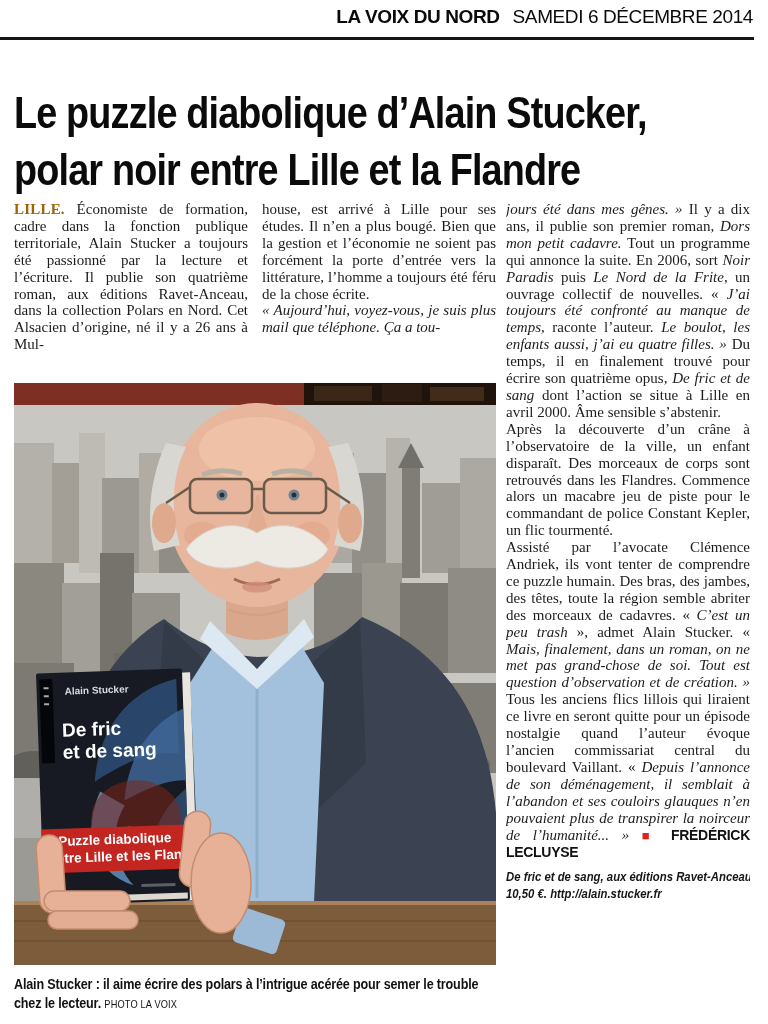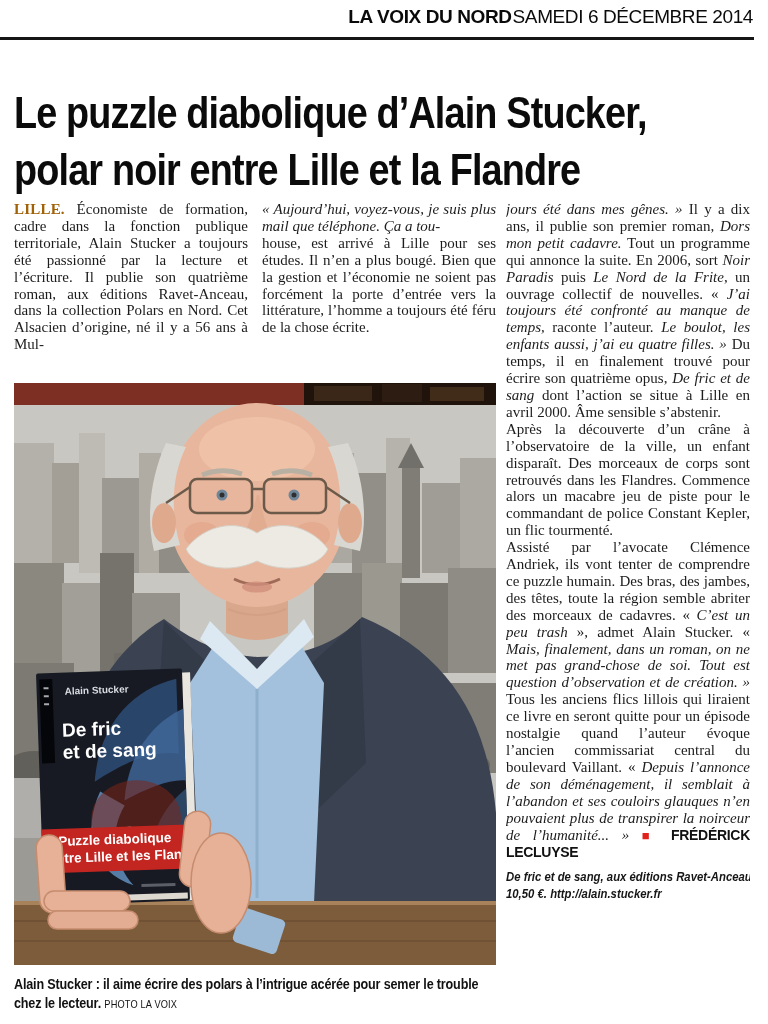--- a/index.html
+++ b/index.html
@@ -5,21 +5,21 @@
   html,body{margin:0;padding:0;}
   body{background:#777;}
   .page{
     position:relative;width:768px;height:1024px;margin:0 auto;
     background:#ffffff;overflow:hidden;
     font-family:"Liberation Serif", serif;color:#1c1c1c;
   }
   
   .masthead{position:absolute;top:6px;right:15px;text-align:right;white-space:nowrap;
     font-family:"Liberation Sans", sans-serif;font-size:19px;color:#0a0a0a;letter-spacing:-0.4px;}
-  .masthead .brand{font-weight:700;margin-right:1px;}
+  .masthead .brand{font-weight:700;margin-right:13px;}
   .masthead .mdate{font-weight:400;text-align:center;}
   .rule{position:absolute;top:37px;left:0;width:754px;height:3px;background:#161616;}
   
   .headline{position:absolute;top:84px;left:14px;width:900px;margin:0;
     font-family:"Liberation Sans", sans-serif;font-weight:700;color:#0b0b0b;
     font-size:45px;line-height:57px;letter-spacing:-1px;
     transform:scaleX(0.84);transform-origin:top left;white-space:nowrap;}
   
   .col{position:absolute;top:201px;font-size:15px;line-height:16.9px;text-align:justify;overflow:hidden;}
   .col1{left:14px;width:234px;height:180px;}
@@ -53,25 +53,25 @@
     <span class="brand">LA VOIX DU NORD</span><span class="mdate">SAMEDI 6 DÉCEMBRE 2014</span>
   </div>
   <div class="rule"></div>
 
   <h1 class="headline">
     <div>Le puzzle diabolique d’Alain Stucker,</div>
     <div>polar noir entre Lille et la Flandre</div>
   </h1>
 
   <div class="col col1">
-      <p><span class="seg-lead">LILLE.</span><span class="seg-normal"> Économiste de formation, cadre dans la fonction publique territoriale, Alain Stucker a toujours été passionné par la lecture et l’écriture. Il publie son quatrième roman, aux éditions Ravet-Anceau, dans la collection Polars en Nord. Cet Alsacien d’origine, né il y a 56 ans à Mul-</span></p>
+      <p><span class="seg-lead">LILLE.</span><span class="seg-normal"> Économiste de formation, cadre dans la fonction publique territoriale, Alain Stucker a toujours été passionné par la lecture et l’écriture. Il publie son quatrième roman, aux éditions Ravet-Anceau, dans la collection Polars en Nord. Cet Alsacien d’origine, né il y a 26 ans à Mul-</span></p>
     </div>
   <div class="col col2">
+      <p><span class="seg-normal">house, est arrivé à Lille pour ses études. Il n’en a plus bougé. Bien que la gestion et l’économie ne soient pas forcément la porte d’entrée vers la littérature, l’homme a toujours été féru de la chose écrite.</span></p>
       <p><span class="seg-italic">« Aujourd’hui, voyez-vous, je suis plus mail que téléphone. Ça a tou-</span></p>
-      <p><span class="seg-normal">house, est arrivé à Lille pour ses études. Il n’en a plus bougé. Bien que la gestion et l’économie ne soient pas forcément la porte d’entrée vers la littérature, l’homme a toujours été féru de la chose écrite.</span></p>
     </div>
   <div class="col col3">
     <div>
         <p><span class="seg-italic">jours été dans mes gênes. »</span><span class="seg-normal"> Il y a dix ans, il publie son premier roman, </span><span class="seg-italic">Dors mon petit cadavre.</span><span class="seg-normal"> Tout un programme qui annonce la suite. En 2006, sort </span><span class="seg-italic">Noir Paradis</span><span class="seg-normal"> puis </span><span class="seg-italic">Le Nord de la Frite</span><span class="seg-normal">, un ouvrage collectif de nouvelles. « </span><span class="seg-italic">J’ai toujours été confronté au manque de temps,</span><span class="seg-normal"> raconte l’auteur. </span><span class="seg-italic">Le boulot, les enfants aussi, j’ai eu quatre filles. »</span><span class="seg-normal"> Du temps, il en finalement trouvé pour écrire son quatrième opus, </span><span class="seg-italic">De fric et de sang</span><span class="seg-normal"> dont l’action se situe à Lille en avril 2000. Âme sensible s’abstenir.</span></p>
         <p><span class="seg-normal">Après la découverte d’un crâne à l’observatoire de la ville, un enfant disparaît. Des morceaux de corps sont retrouvés dans les Flandres. Commence alors un macabre jeu de piste pour le commandant de police Constant Kepler, un flic tourmenté.</span></p>
         <p><span class="seg-normal">Assisté par l’avocate Clémence Andriek, ils vont tenter de comprendre ce puzzle humain. Des bras, des jambes, des têtes, toute la région semble abriter des morceaux de cadavres. « </span><span class="seg-italic">C’est un peu trash</span><span class="seg-normal"> », admet Alain Stucker. « </span><span class="seg-italic">Mais, finalement, dans un roman, on ne met pas grand-chose de soi. Tout est question d’observation et de création. »</span><span class="seg-normal"> Tous les anciens flics lillois qui liraient ce livre en seront quitte pour un épisode nostalgie quand l’auteur évoque l’ancien commissariat central du boulevard Vaillant. « </span><span class="seg-italic">Depuis l’annonce de son déménagement, il semblait à l’abandon et ses couloirs glauques n’en pouvaient plus de transpirer la noirceur de l’humanité... »</span><span class="seg-marker"> ■ </span><span class="seg-byline">FRÉDÉRICK LECLUYSE</span></p>
       </div>
     <div class="footnote">
       <div>De fric et de sang, aux éditions Ravet-Anceau.</div>
       <div>10,50 €. http://alain.stucker.fr</div>

